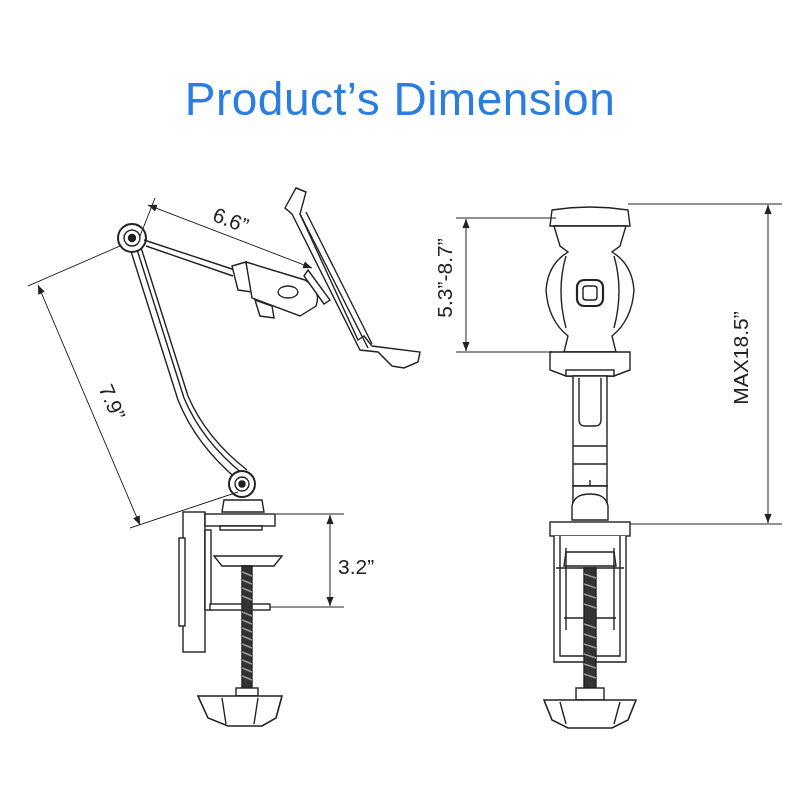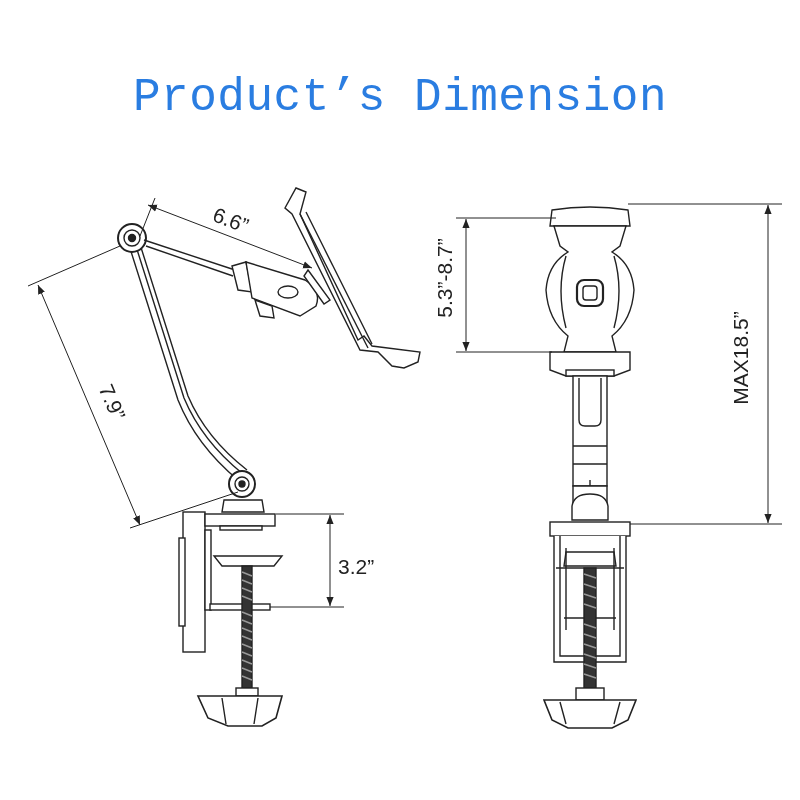--- a/index.html
+++ b/index.html
@@ -1,19 +1,19 @@
 <!DOCTYPE html>
 <html><head>
 <meta charset="utf-8">
 <style>
   html, body { margin: 0; padding: 0; background: #ffffff; }
   body { width: 800px; height: 800px; position: relative; overflow: hidden; font-family: "Liberation Sans", sans-serif; }
   .title {
     position: absolute; left: 0; top: 72px; width: 800px; text-align: center;
-    font-size: 46px; color: #2a7de1; font-family: Liberation Mono, monospace; letter-spacing: 0.5px;
+    font-size: 46px; color: #2a7de1; font-family: Liberation Sans, sans-serif; letter-spacing: 0.5px;
   }
   svg { position: absolute; left: 0; top: 0; }
   .dimtxt { font-family: "Liberation Sans", sans-serif; font-size: 21px; fill: #222; }
 </style>
 </head>
 <body>
 
 <div class="title">Product’s Dimension</div>
 
 <svg width="800" height="800" viewBox="0 0 800 800">

